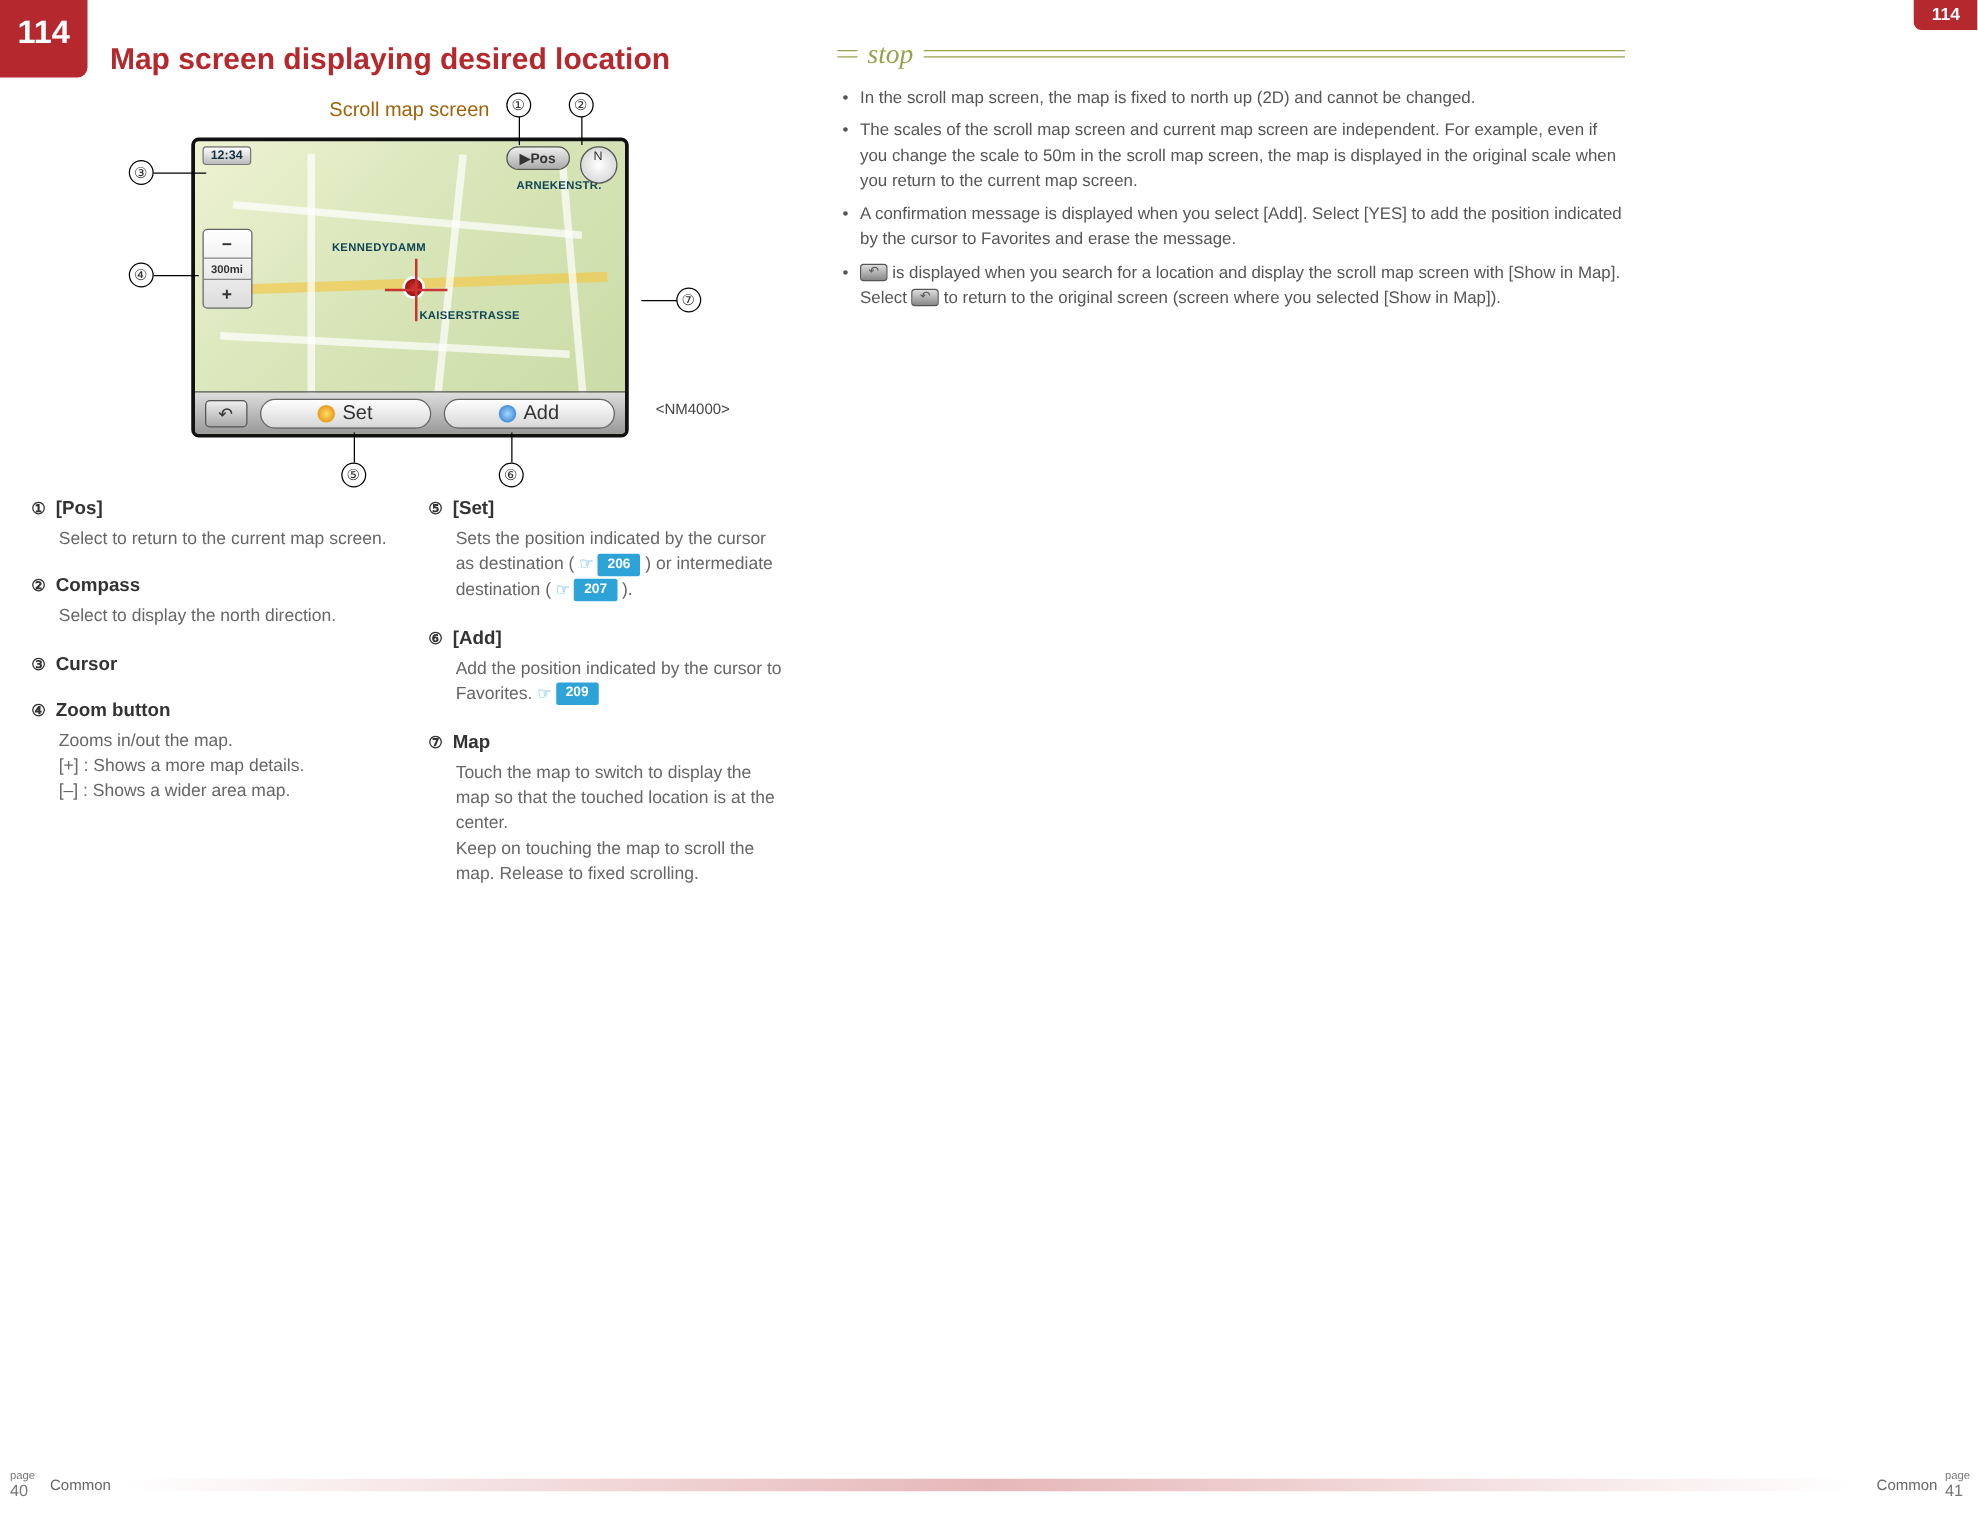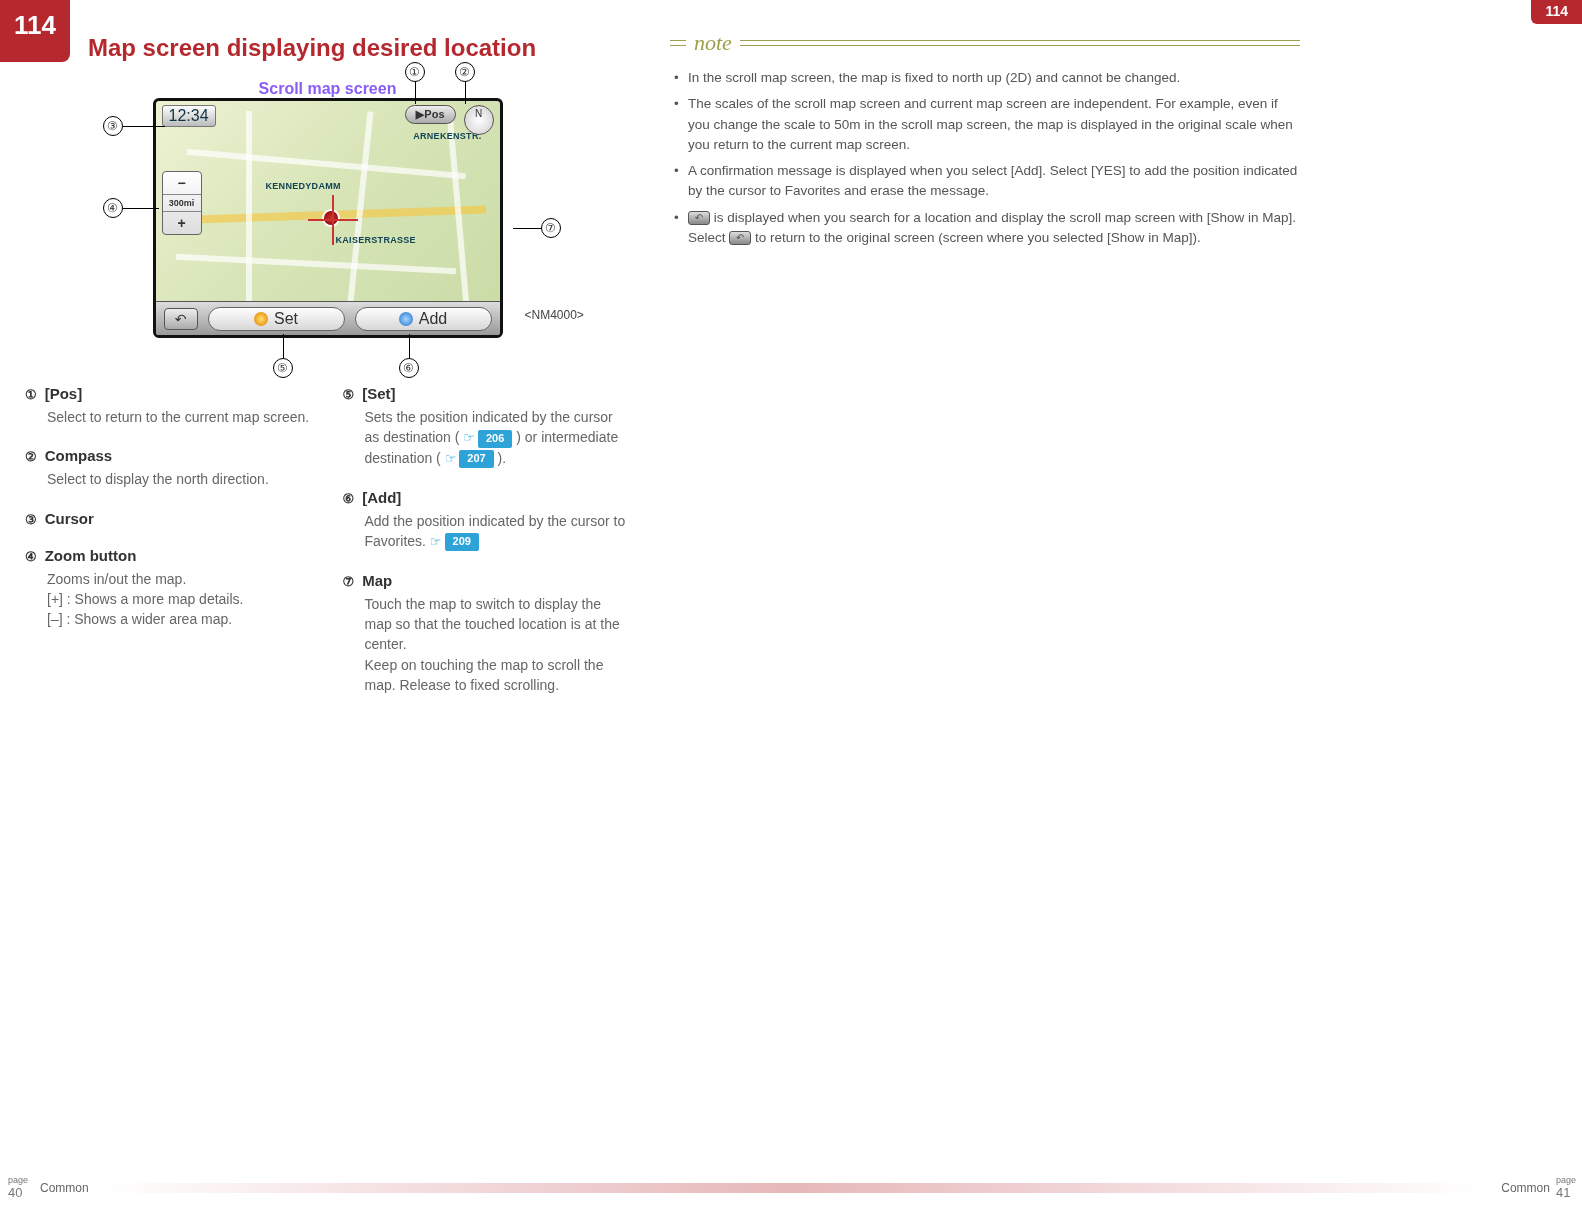--- a/index.html
+++ b/index.html
@@ -64,23 +64,24 @@
     line-height: 1.4;
     margin: 14px 0 34px 0;
     color: #444;
   }
   .figure-block {
     text-align: center;
     margin-bottom: 44px;
     position: relative;
   }
   .fig-caption {
-    font-weight: bold;
+    font-weight: normal;
     font-size: 16px;
-    color: #8b5cf6;
+    margin-bottom: 12px;
+    color: #a16207;
   }
   .fig-wrap {
     position: relative;
     display: inline-block;
   }
   .map-screenshot {
     width: 350px;
     height: 240px;
     background: linear-gradient(135deg, #eef2d3 0%, #d8e5b8 45%, #c9dba5 100%);
     border: 3px solid #111;
@@ -88,23 +89,24 @@
     position: relative;
     overflow: hidden;
   }
   
   .map-clock {
     position: absolute;
     top: 4px; left: 6px;
     background: linear-gradient(#fff,#bbb);
     border: 1px solid #777;
     border-radius: 3px;
-    font-size: 16px;
+    font-size: 10px;
     padding: 1px 6px;
     color: #134;
+    font-weight: bold;
   }
   .map-pos {
     position: absolute;
     top: 4px; right: 44px;
     background: linear-gradient(#eee,#aaa);
     border: 1px solid #555;
     border-radius: 10px;
     font-size: 11px;
     font-weight: bold;
     padding: 2px 10px;
@@ -526,21 +528,21 @@
             <span>Touch the map to switch to display the map so that the touched location is at the center.</span><br>
             <span>Keep on touching the map to scroll the map. Release to fixed scrolling.</span>
           </div>
         </div>
       </div>
     </div>
   </div>
 
   <div class="right-spread">
     <div class="note-head">
-      <span>note</span>
+      <span>stop</span>
     </div>
     <ul class="note-list">
       <li>In the scroll map screen, the map is fixed to north up (2D) and cannot be changed.</li>
       <li>The scales of the scroll map screen and current map screen are independent. For example, even if you change the scale to 50m in the scroll map screen, the map is displayed in the original scale when you return to the current map screen.</li>
       <li>A confirmation message is displayed when you select [Add]. Select [YES] to add the position indicated by the cursor to Favorites and erase the message.</li>
       <li>
         <span class="inline-back-icon">↶</span>
         <span> is displayed when you search for a location and display the scroll map screen with [Show in Map]. Select </span>
         <span class="inline-back-icon">↶</span>
         <span> to return to the original screen (screen where you selected [Show in Map]).</span>

